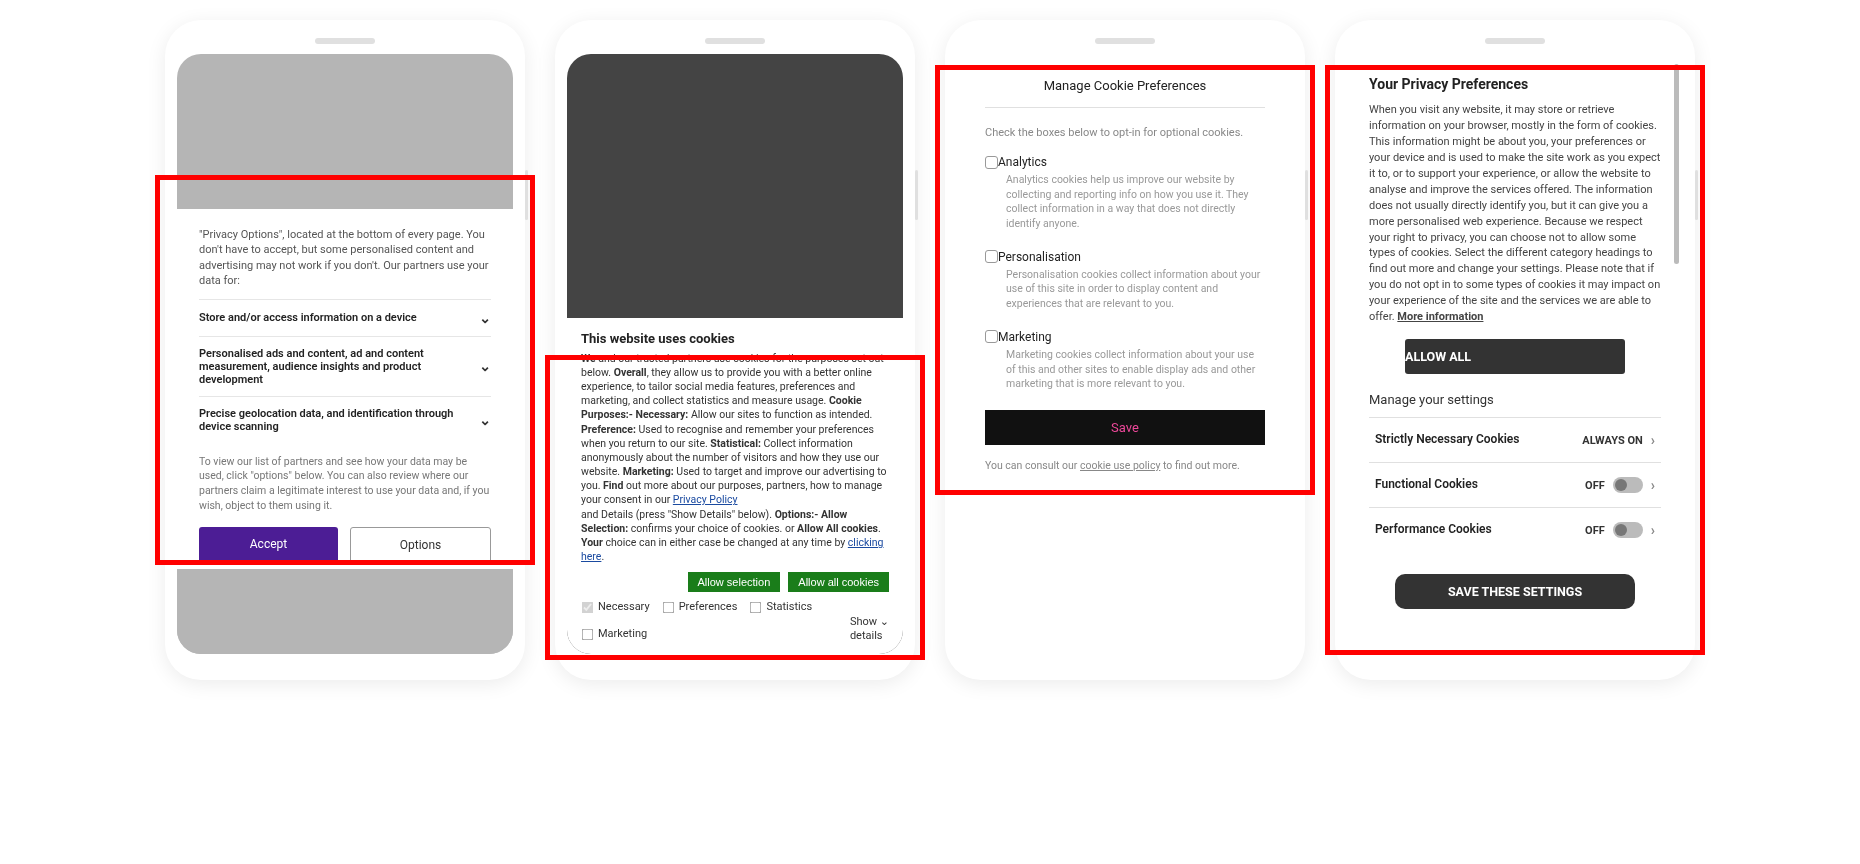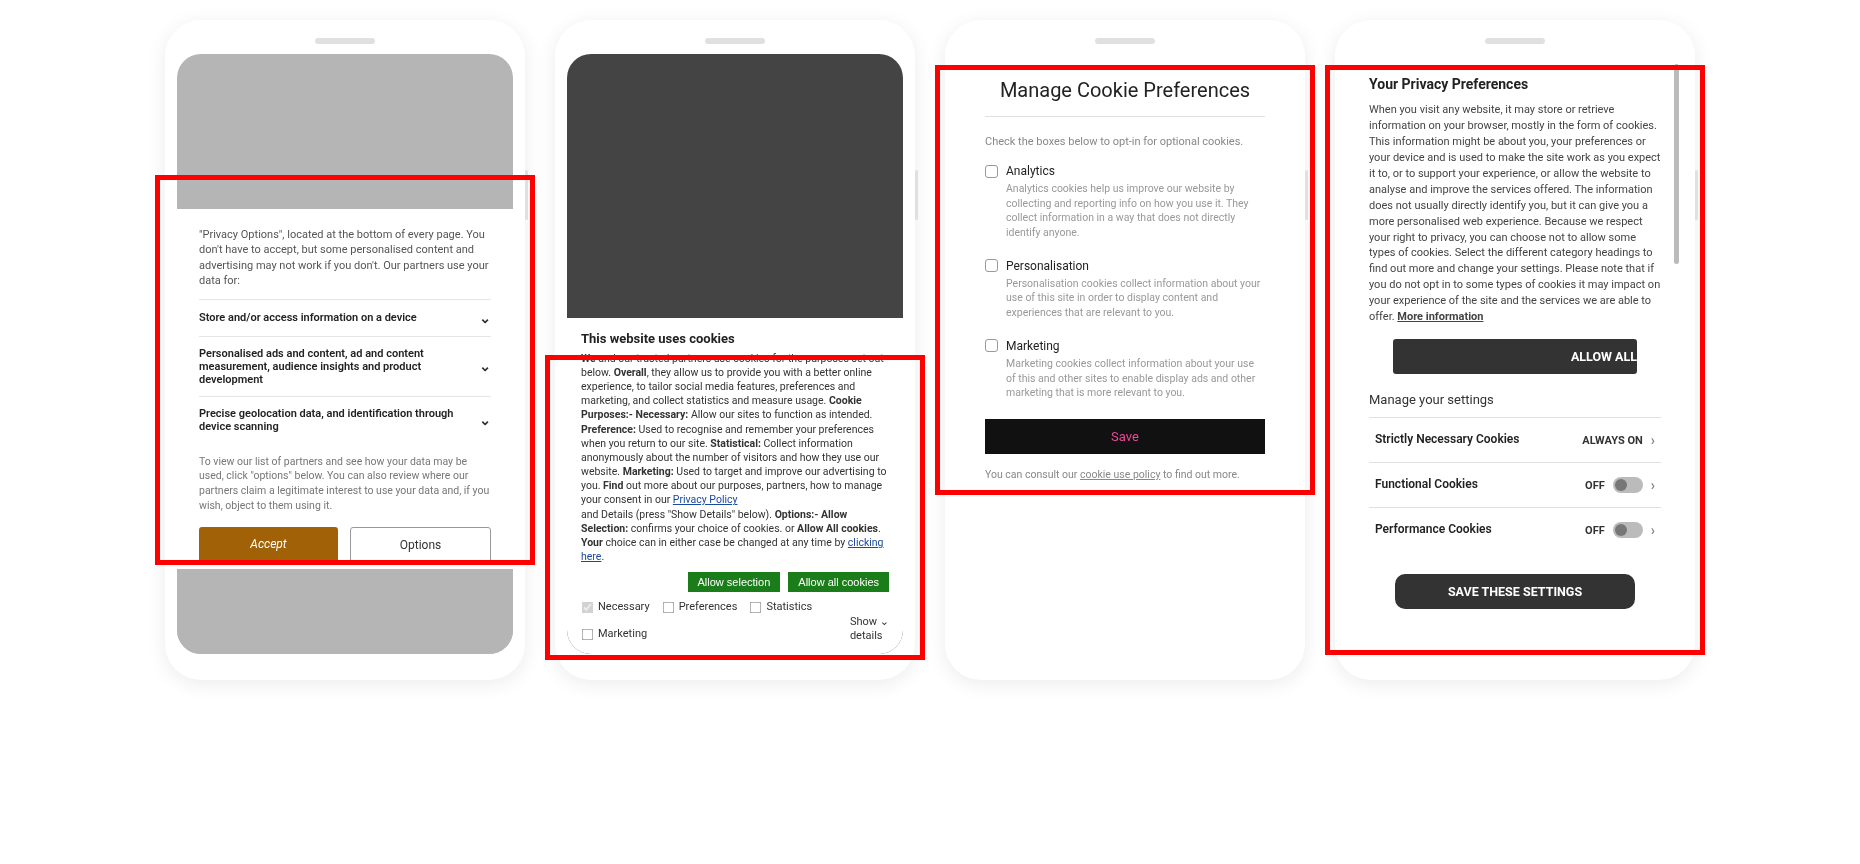--- a/index.html
+++ b/index.html
@@ -83,21 +83,21 @@
   .p1-note { margin: 12px 0 14px; line-height: 1.4; font-size: 10.5px; color: #777; }
   .p1-buttons { display: flex; gap: 12px; }
   .p1-btn {
     flex: 1;
     padding: 10px 0;
     text-align: center;
     border-radius: 3px;
     font-size: 12px;
     cursor: pointer;
   }
-  .p1-accept { background: #a16207; color: #fff; font-style: italic; }
+  .p1-accept { background: #4c1d95; color: #fff; }
   .p1-options { background: #fff; border: 1px solid #999; color: #333; }
   .p1-bottom-bg {
     position: absolute;
     left: 0; right: 0;
     bottom: 0;
     height: 85px;
     background: #b5b5b5;
   }
 
   
@@ -152,29 +152,29 @@
     position: absolute;
     left: 0; right: 0;
     top: 0;
     background: #fff;
     padding: 24px 28px 20px;
     font-size: 11px;
     color: #666;
   }
   .p3-title {
     text-align: center;
-    font-size: 20px;
+    font-size: 13px;
     color: #222;
     margin-bottom: 18px;
     padding-bottom: 14px;
     border-bottom: 1px solid #e0e0e0;
   }
   .p3-sub { margin-bottom: 16px; font-size: 11px; color: #888; }
   .p3-cat { margin-bottom: 18px; }
-  .p3-cat-head { display: flex; align-items: center; gap: 8px; color: #222; font-size: 12px; margin-bottom: 4px; cursor: pointer; }
+  .p3-cat-head { display: flex; align-items: center; gap: 0; color: #222; font-size: 12px; margin-bottom: 4px; cursor: pointer; }
   .p3-checkbox {
     width: 13px; height: 13px;
     border: 1px solid #999;
     border-radius: 3px;
     flex-shrink: 0;
   }
   .p3-desc { font-size: 10.5px; color: #999; line-height: 1.4; padding-left: 21px; }
   .p3-save {
     width: 100%;
     background: #111;
@@ -206,24 +206,24 @@
     font-size: 11px;
     color: #444;
     overflow: hidden;
   }
   .p4-title { font-weight: 700; font-size: 14px; color: #222; margin-bottom: 10px; }
   .p4-intro { line-height: 1.45; margin-bottom: 14px; }
   .p4-intro b { font-weight: 700; text-decoration: underline; cursor: pointer; }
   .p4-allow {
     display: block;
     margin: 0 auto 18px;
-    width: 244px;
+    width: 220px;
     background: #333;
     color: #fff;
-    text-align: right;
+    text-align: left;
     padding: 10px 0;
     font-size: 12.5px;
     font-weight: 700;
     border-radius: 3px;
     cursor: pointer;
   }
   .p4-manage { font-weight: 400; color: #333; font-size: 13px; margin-bottom: 10px; }
   .p4-setting {
     display: flex;
     justify-content: space-between;

